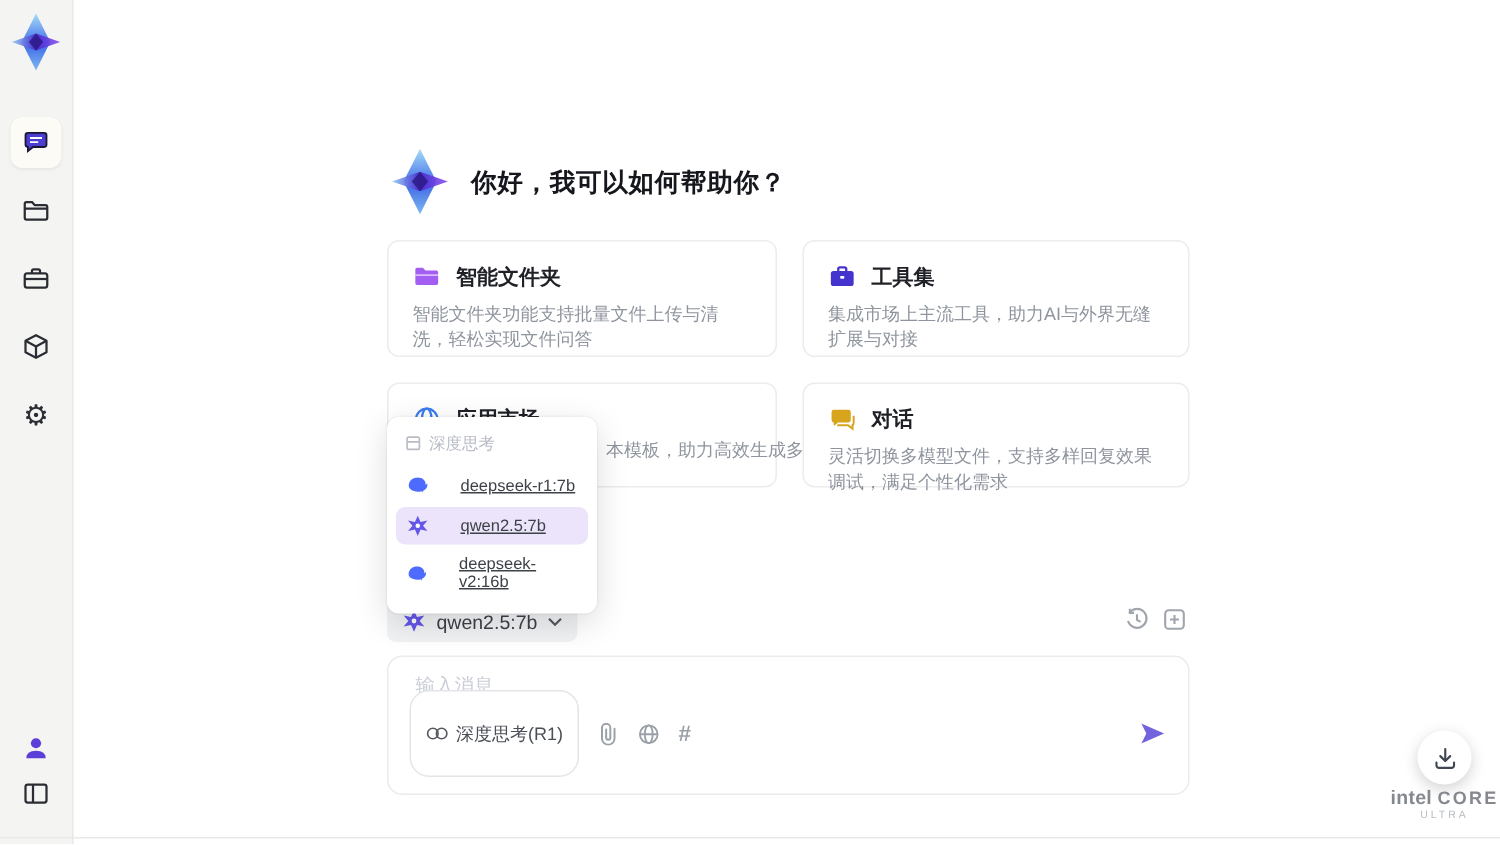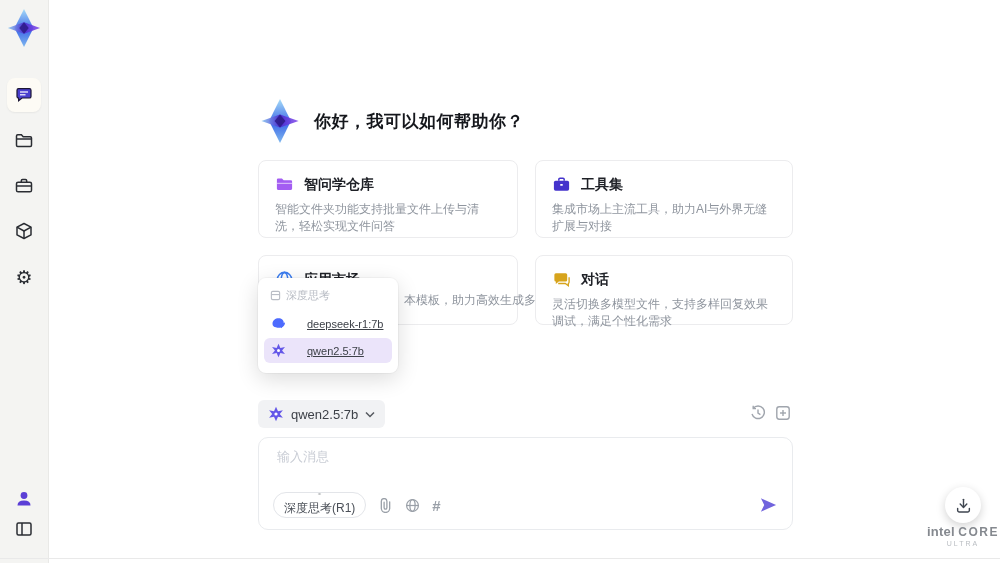--- a/index.html
+++ b/index.html
@@ -32,22 +32,22 @@
   .model-selector{position:absolute;left:258px;top:400px;height:28px;background:#f1f2f4;border-radius:6px;
     display:flex;align-items:center;gap:7px;padding:0 10px;font-size:13px;color:#3d4148;cursor:pointer;}
   .top-icons{position:absolute;left:750px;top:405px;display:flex;gap:9px;align-items:center;}
   
   .composer{position:absolute;left:258px;top:437px;width:535px;height:93px;box-sizing:border-box;
     background:#fff;border:1px solid #e9ebee;border-radius:10px;}
   .composer textarea{position:absolute;left:16px;top:8px;width:470px;height:40px;border:none;outline:none;resize:none;
     font-family:"Liberation Sans","DejaVu Sans",sans-serif;font-size:13px;color:#ec4899;background:transparent;}
   .composer textarea::placeholder{color:#c9cdd5;}
   .composer-bar{position:absolute;left:14px;right:14px;bottom:11px;display:flex;align-items:center;}
-  .deep-pill{display:flex;align-items:center;gap:5px;height:24px;padding:0 10px;border:1px solid #e3e5e9;border-radius:13px;
-    font-size:12px;color:#4a4f57;cursor:pointer;background:#fff;flex-direction:column;}
+  .deep-pill{display:flex;align-items:center;gap:5px;height:24px;padding:16px 10px;border:1px solid #e3e5e9;border-radius:13px;
+    font-size:12px;color:#4a4f57;cursor:pointer;background:#fff;}
   .bar-icon{margin-left:13px;display:flex;align-items:center;cursor:pointer;}
   .hash{font-size:15px;font-weight:700;color:#9aa0a8;margin-left:12px;cursor:pointer;}
   .send-btn{margin-left:auto;cursor:pointer;display:flex;align-items:center;}
   
   .fab{position:absolute;left:945px;top:487px;width:36px;height:36px;border-radius:50%;background:#fff;
     box-shadow:0 3px 10px rgba(0,0,0,.18);display:flex;align-items:center;justify-content:center;cursor:pointer;}
   .intel{position:absolute;left:925px;top:524px;width:76px;text-align:center;color:#85898f;}
   .intel .line1{font-size:13px;}
   .intel .intel-word{font-weight:700;letter-spacing:.2px;}
   .intel .core-word{font-weight:700;letter-spacing:1.5px;font-size:12px;}
@@ -131,21 +131,21 @@
     </svg>
     <span class="greeting-text">你好，我可以如何帮助你？</span>
   </div>
 
   <div class="card" style="left:258px;top:160px;width:260px;height:78px;">
     <div class="card-head">
       <svg width="19" height="19" viewBox="0 0 20 20" fill="#a35df2">
         <path d="M2 6 V4.8 Q2 3.6 3.2 3.6 H7.3 L9.1 5.6 H16.8 Q18 5.6 18 6.8 V14.6 Q18 15.8 16.8 15.8 H3.2 Q2 15.8 2 14.6 Z"></path>
         <path d="M2 8.2 H18 V9.4 H2 Z" fill="#ffffff" opacity=".6"></path>
       </svg>
-      <span class="card-title">智问学仓库</span>
+      <span class="card-title">智能文件夹</span>
     </div>
     <div class="card-desc">智能文件夹功能支持批量文件上传与清洗，轻松实现文件问答</div>
   </div>
 
   <div class="card" style="left:535px;top:160px;width:258px;height:78px;">
     <div class="card-head">
       <svg width="19" height="19" viewBox="0 0 20 20">
         <rect x="2" y="6" width="16" height="10.5" rx="1.8" fill="#4433cc"></rect>
         <path d="M7.2 6 V4.6 Q7.2 3.4 8.4 3.4 H11.6 Q12.8 3.4 12.8 4.6 V6" fill="none" stroke="#4433cc" stroke-width="1.6"></path>
         <rect x="8.6" y="9.4" width="2.8" height="2" rx=".5" fill="#ffffff"></rect>
@@ -192,20 +192,27 @@
         <path d="M12 13.5 l2.5 2.8 .5-3.2 Z"></path>
       </svg>
       <span>deepseek-r1:7b</span>
     </div>
     <div class="dd-item selected">
       <svg width="15" height="15" viewBox="0 0 16 16" fill="#6457e8">
         <polygon points="8,0.8 10,5.3 14.9,4.3 11.8,8 14.9,11.7 10,10.7 8,15.2 6,10.7 1.1,11.7 4.2,8 1.1,4.3 6,5.3"></polygon>
         <circle cx="8" cy="8" r="1.6" fill="#ffffff"></circle>
       </svg>
       <span>qwen2.5:7b</span>
+    </div>
+    <div class="dd-item">
+      <svg width="15" height="15" viewBox="0 0 20 20" fill="#4d6bfe">
+        <path d="M2 10.5 C2 5.5 6 3 10 3 c4.2 0 7 2.6 7 5.8 0 .3 0 .6-.1.9 l1.6-1.3 c.4 2-.4 4.2-2.2 5.5 -2.8 2.1-6.6 2.4-9.8 1.2 C4 14.3 2 13 2 10.5 Z"></path>
+        <path d="M12 13.5 l2.5 2.8 .5-3.2 Z"></path>
+      </svg>
+      <span>deepseek-v2:16b</span>
     </div>
   </div>
 
   <div class="model-selector">
     <svg width="16" height="16" viewBox="0 0 16 16" fill="#6457e8">
       <polygon points="8,0.8 10,5.3 14.9,4.3 11.8,8 14.9,11.7 10,10.7 8,15.2 6,10.7 1.1,11.7 4.2,8 1.1,4.3 6,5.3"></polygon>
       <circle cx="8" cy="8" r="1.6" fill="#ffffff"></circle>
     </svg>
     <span>qwen2.5:7b</span>
     <svg width="10" height="7" viewBox="0 0 10 7" fill="none" stroke="#55595f" stroke-width="1.5">

